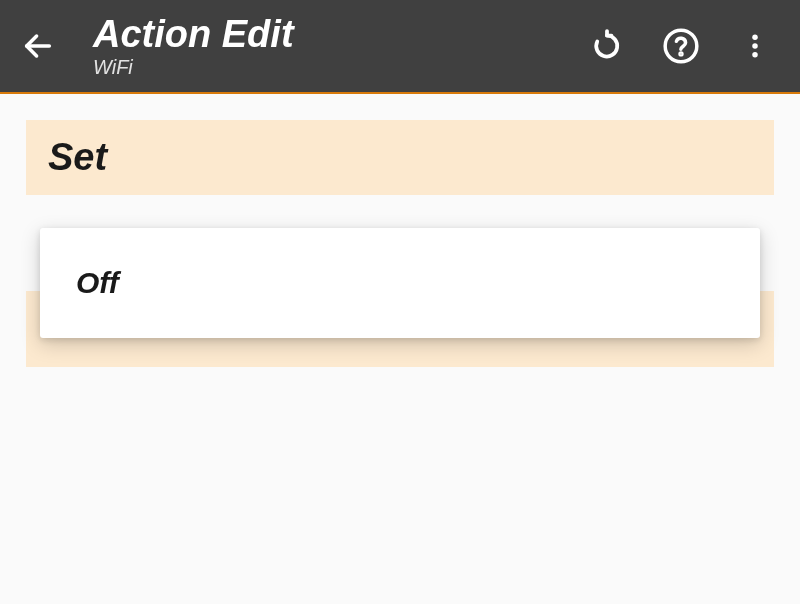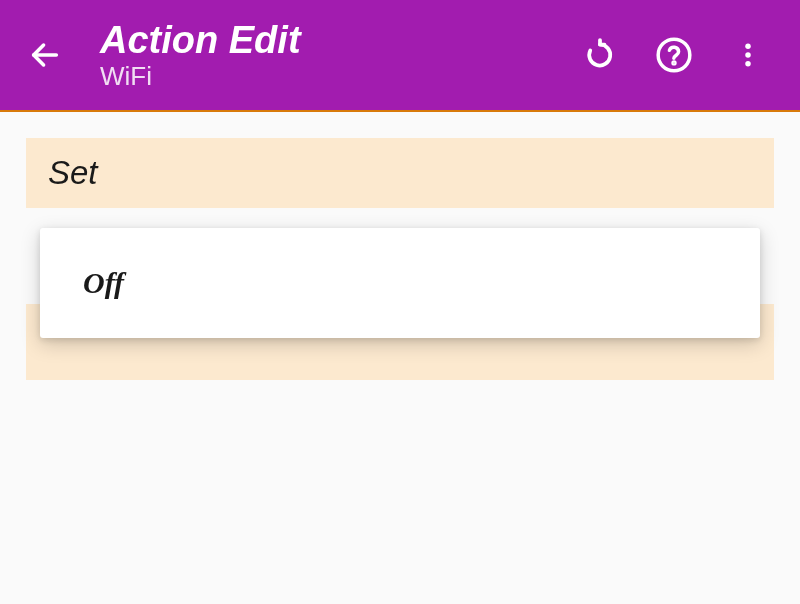--- a/index.html
+++ b/index.html
@@ -9,25 +9,25 @@
     }
     body {
       width: 800px;
       height: 604px;
       font-family: 'Comic Sans MS', cursive, sans-serif;
       background: #fafafa;
       overflow: hidden;
       position: relative;
     }
     .header {
-      background: #a21caf;
-      height: 110px;
+      background: #404040;
+      height: 92px;
       display: flex;
       align-items: center;
-      padding: 0 20px;
+      padding: 0 13px;
       color: white;
     }
     .back-btn {
       width: 50px;
       height: 50px;
       display: flex;
       align-items: center;
       justify-content: center;
       cursor: pointer;
     }
@@ -35,21 +35,22 @@
       flex: 1;
       margin-left: 30px;
     }
     .title {
       font-size: 38px;
       font-weight: bold;
       font-style: italic;
       line-height: 1.1;
     }
     .subtitle {
-      font-size: 26px;
+      font-size: 20px;
+      font-style: italic;
       color: rgba(255,255,255,0.85);
       line-height: 1.1;
     }
     .header-actions {
       display: flex;
       gap: 30px;
       align-items: center;
       margin-right: 10px;
     }
     .icon-btn {
@@ -63,40 +64,39 @@
     .divider {
       height: 2px;
       background: #d87a0a;
     }
     .content {
       padding: 26px 26px;
     }
     .set-label {
       background: #fce9cf;
       padding: 16px 22px;
-      font-size: 33px;
-      font-weight: normal;
+      font-size: 38px;
+      font-weight: bold;
       font-style: italic;
       color: #1a1a1a;
     }
     .hidden-row {
       margin-top: 96px;
       height: 76px;
       background: #fce9cf;
     }
     .dropdown {
       position: absolute;
       top: 228px;
       left: 40px;
       right: 40px;
       background: white;
       box-shadow: 0 6px 20px rgba(0,0,0,0.18), 0 2px 6px rgba(0,0,0,0.12);
       border-radius: 3px;
-      padding: 10px 15px;
-      font-family: Liberation Serif, serif;
+      padding: 10px 8px;
     }
     .dropdown-item {
       padding: 28px 28px;
       font-size: 30px;
       font-weight: bold;
       font-style: italic;
       color: #1a1a1a;
       cursor: pointer;
     }
   </style>

